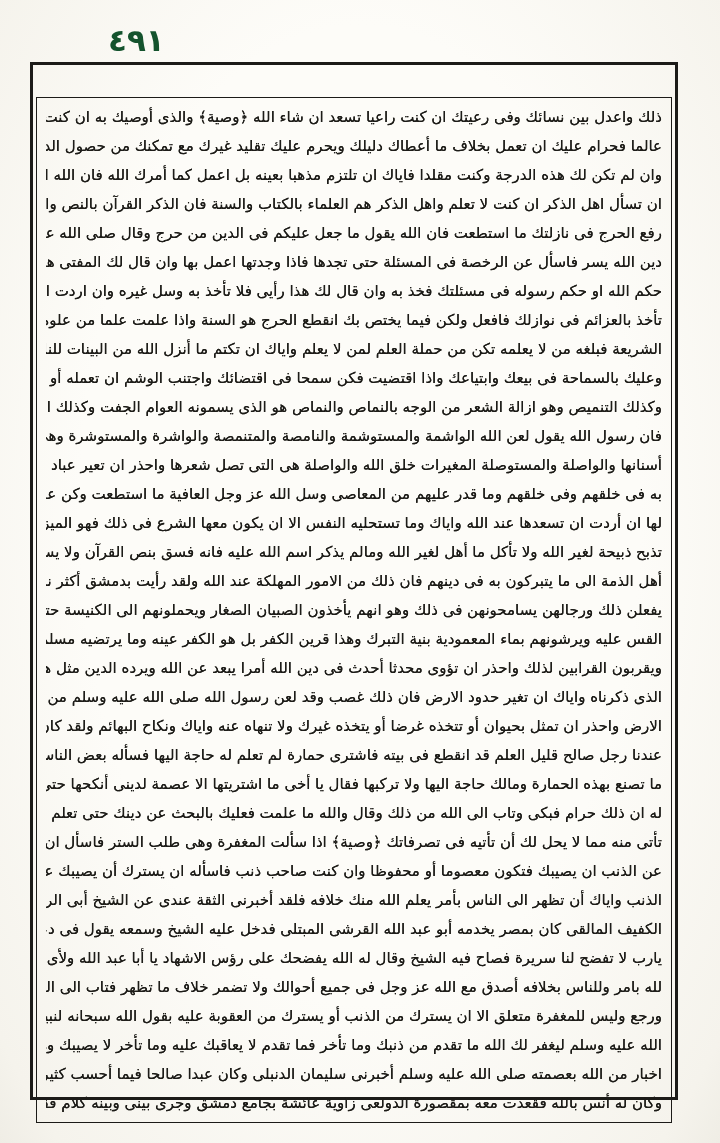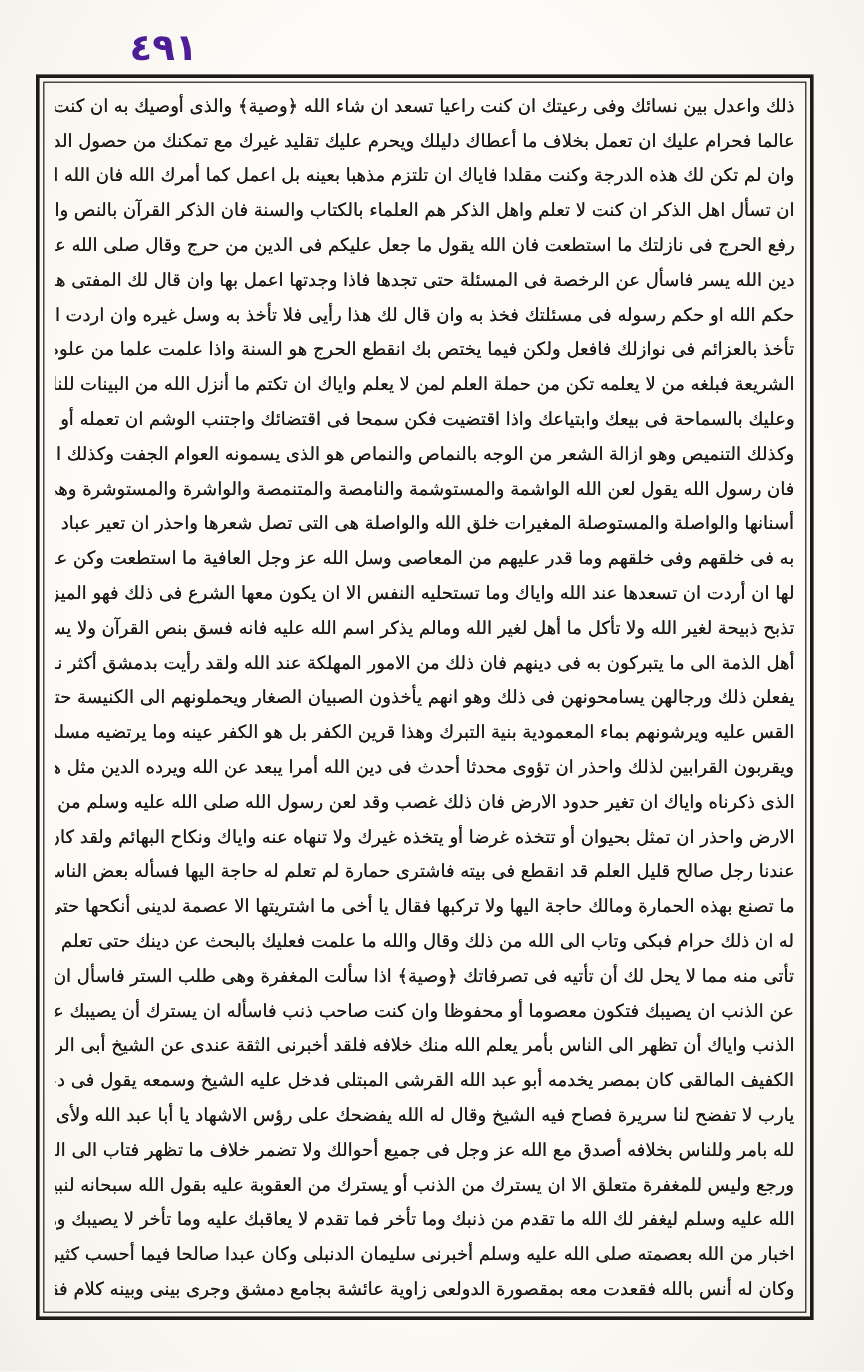--- a/index.html
+++ b/index.html
@@ -18,41 +18,42 @@
   }
 
   
   .page-number {
     position: absolute;
     top: 22px;
     left: 108px;
     font-size: 31px;
     font-weight: bold;
     letter-spacing: 1px;
-    color: #4c1d95;
+    color: #14532d;
   }
 
   
   .frame-outer {
     position: absolute;
     left: 30px;
     top: 62px;
     width: 648px;
     height: 1038px;
     border: 3px solid #1c1b18;
     box-sizing: border-box;
     padding: 3px;
     background: transparent;
   }
   .frame-inner {
     width: 100%;
     height: 100%;
     border: 1.5px solid #1c1b18;
     box-sizing: border-box;
     overflow: hidden;
+    margin-top: 29px;
   }
 
   
   .body-text {
     direction: rtl;
     unicode-bidi: embed;
     padding: 5px 9px 4px 9px;
     height: 100%;
     box-sizing: border-box;
   }

